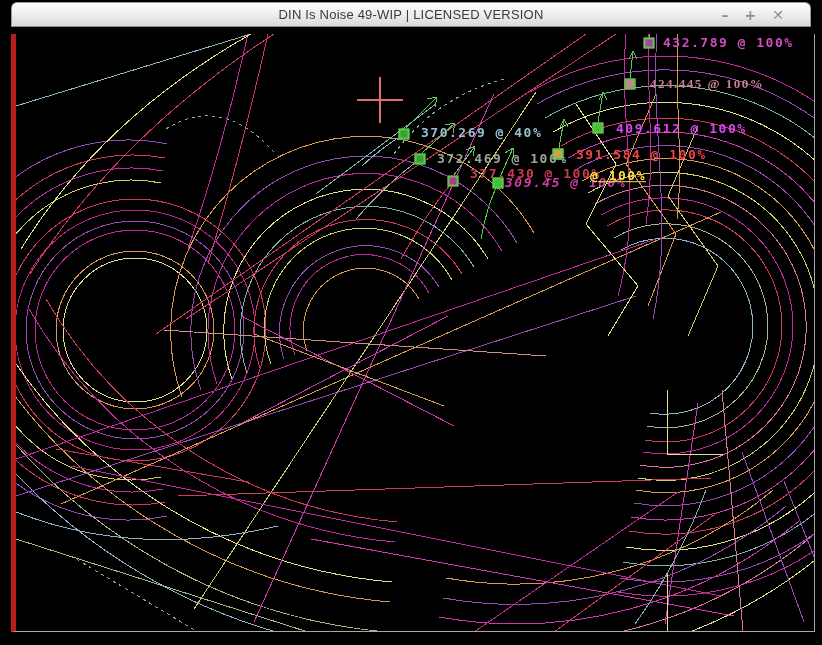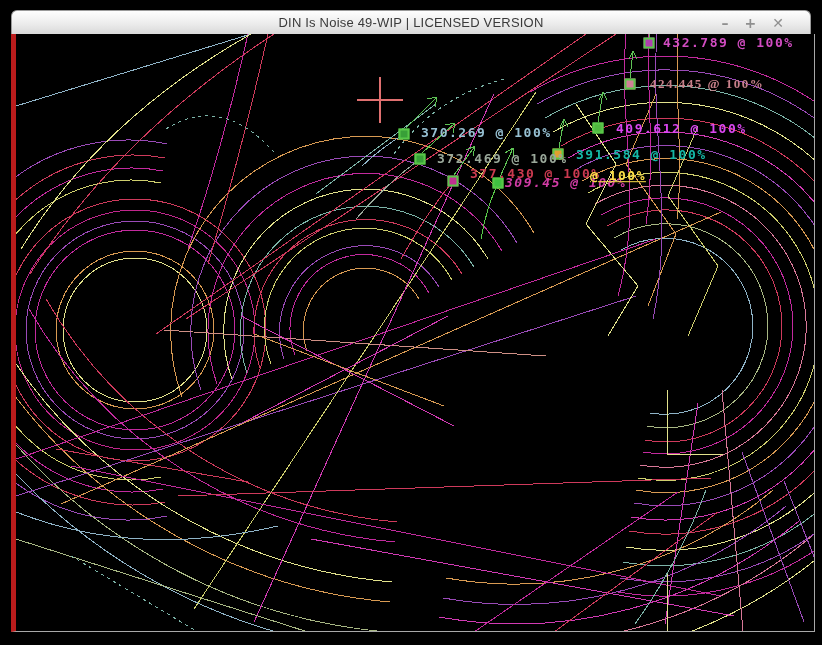--- a/index.html
+++ b/index.html
@@ -1,19 +1,19 @@
 <!DOCTYPE html>
 <html><head>
 <meta charset="utf-8">
 <style>
   html,body{margin:0;padding:0;background:#000;}
   body{width:822px;height:645px;position:relative;overflow:hidden;
        font-family:"Liberation Sans",sans-serif;}
   .window{position:absolute;left:0;top:0;width:822px;height:645px;background:#000;}
-  .titlebar{position:absolute;left:11px;top:10px;width:798px;height:23px;
+  .titlebar{position:absolute;left:11px;top:2px;width:798px;height:23px;
     background:linear-gradient(#fefefe,#ececec 55%,#d9d9d9);
     border:1px solid #9a9a9a;border-bottom-color:#8a8a8a;
     border-radius:6px 6px 0 0;display:flex;align-items:center;justify-content:center;}
   .title{font-size:13px;color:#3a3a3a;letter-spacing:.2px;}
   .winbtns{position:absolute;right:26px;top:0;height:100%;display:flex;align-items:center;gap:16px;}
   .winbtn{color:#8f8f8f;font-size:14px;font-weight:bold;line-height:1;cursor:default;
     font-family:"DejaVu Sans",sans-serif;}
   .canvas{position:absolute;left:11px;top:34px;width:798px;height:597px;background:#000;
     border-left:5px solid #b91c1c;border-right:1px solid #a8a8a8;border-bottom:1px solid #a8a8a8;
     overflow:hidden;}
@@ -173,21 +173,21 @@
     <div class="dronesq" style="left:582px;top:94px;background:#50b840"></div>
     <div class="dronesq" style="left:542px;top:120px;background:#e0a030"></div>
     <div class="dronesq" style="left:388px;top:100px;background:#38a038"></div>
     <div class="dronesq" style="left:404px;top:125px;background:#38a038"></div>
     <div class="dronesq" style="left:437px;top:147px;background:#c03090"></div>
     <div class="dronesq" style="left:482px;top:149px;background:#40c040"></div>
 
     <span class="dronelabel" style="left: 647px; top: 9px; color: rgb(210, 76, 194);">432.789 @ 100%</span>
     <span class="dronelabel" style="left: 634px; top: 50px; color: rgb(200, 128, 138); font-family: Liberation Serif, serif;">424.445 @ 100%</span>
     <span class="dronelabel" style="left: 600px; top: 95px; color: #d946ef;">409.612 @ 100%</span>
-    <span class="dronelabel" style="left: 560px; top: 121px; color: #14b8a6;">391.584 @ 100%</span>
-    <span class="dronelabel" style="left: 405px; top: 99px; color: rgb(150, 192, 210);">370.269 @ 100%</span>
+    <span class="dronelabel" style="left: 560px; top: 121px; color: #ef4444;">391.584 @ 100%</span>
+    <span class="dronelabel" style="left: 405px; top: 99px; color: rgb(150, 192, 210);">370.269 @ 40%</span>
     <span class="dronelabel" style="left: 421px; top: 125px; color: rgb(154, 168, 154);">372.469 @ 100%</span>
     <span class="dronelabel" style="left: 454px; top: 140px; color: rgb(204, 58, 80);">377.430 @ 100%</span>
     <span class="dronelabel" style="left: 489px; top: 149px; color: rgb(210, 60, 166); font-style: italic;">309.45 @ 100%</span>
     <span class="dronelabel" style="left: 574px; top: 142px; color: #fde047; text-decoration: underline;">@ 100%</span>
 
   </div>
 </div>
 
 </body></html>

